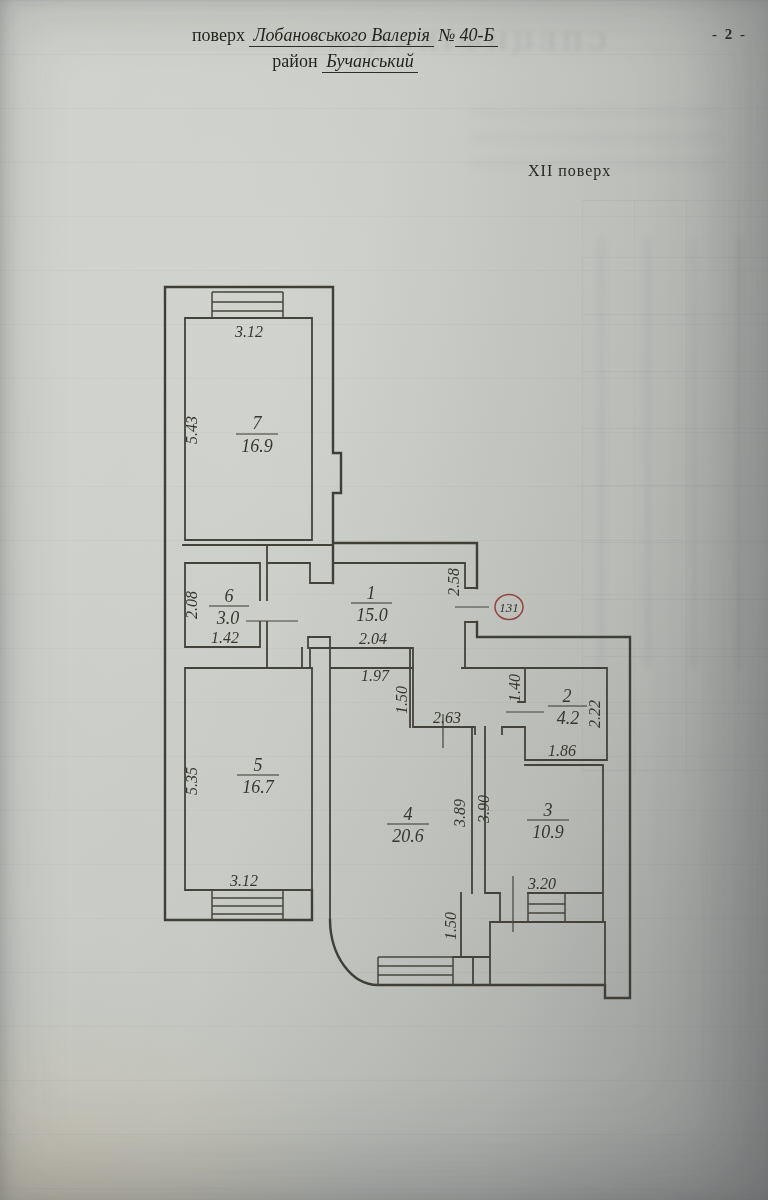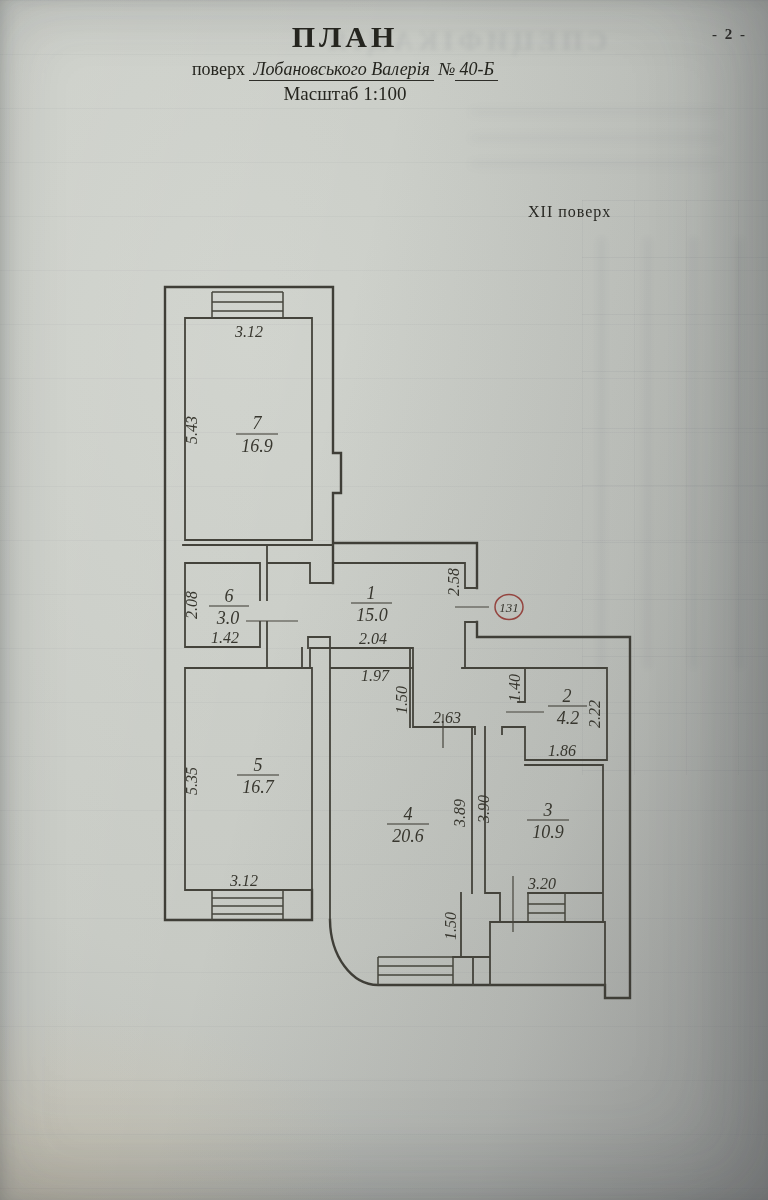--- a/index.html
+++ b/index.html
@@ -33,45 +33,44 @@
 
   .pageno{position:absolute;left:712px;top:26px;width:56px;font-size:15px;letter-spacing:2px;
     color:#2c2c2a;font-weight:bold;}
   .hdr{position:absolute;left:55px;top:20px;width:580px;text-align:center;color:#25251f;}
   .h-title{font-size:30px;font-weight:bold;letter-spacing:4px;line-height:34px;}
   .h-sub{font-size:21px;font-style:italic;margin-top:6px;letter-spacing:.5px;}
   .h-line{font-size:18px;margin-top:4px;line-height:22px;}
   .h-line .val{font-style:italic;}
   .u{border-bottom:1.2px solid #2d2d28;padding:0 4px 1px 4px;}
   .h-scale{font-size:19px;margin-top:3px;}
-  .floor{position:absolute;left:528px;top:162px;font-size:16px;color:#282823;letter-spacing:1px;margin-top:41px;}
+  .floor{position:absolute;left:528px;top:162px;font-size:16px;color:#282823;letter-spacing:1px;}
   svg text{font-family:"Liberation Serif", serif;font-style:italic;fill:#38372f;}
 </style>
 </head>
 <body>
 
 <div class="page">
   <div class="ghost-rules"></div>
   <div class="ghost-grid"></div>
   <div class="ghost-cols"></div>
   <div class="ghost-title">СПЕЦИФІКАЦІЯ</div>
   <div class="ghost-smudge"></div>
 
   <div class="pageno">- 2 -</div>
 
   <div class="hdr">
-    <div class="h-title">ПЛАН</div>
     <div class="h-line">
       <span>поверх</span>
       <span class="val u">Лобановського Валерія</span>
       <span class="val">№</span><span class="val u">40-Б</span>
     </div>
-    <div class="h-scale">
-      <span>Масштаб</span>
-      <span>1:100</span>
+    <div class="h-line">
+      <span>район</span>
+      <span class="val u">Бучанський</span>
     </div>
   </div>
   <div class="floor">XII поверх</div>
 
   <svg width="768" height="1200" viewBox="0 0 768 1200" style="position:absolute;left:0;top:0;">
 
     <g stroke="#3f3e37" stroke-width="2.4" fill="none" stroke-linecap="square">
       <path d="M165,287 H333 M165,287 V920 M165,920 H312 M312,890 V920
                M333,287 V453 H341 V493 H333 V583
                M333,543 H477 M477,543 V588 M477,622 V637 M477,637 H630 M630,637 V998

